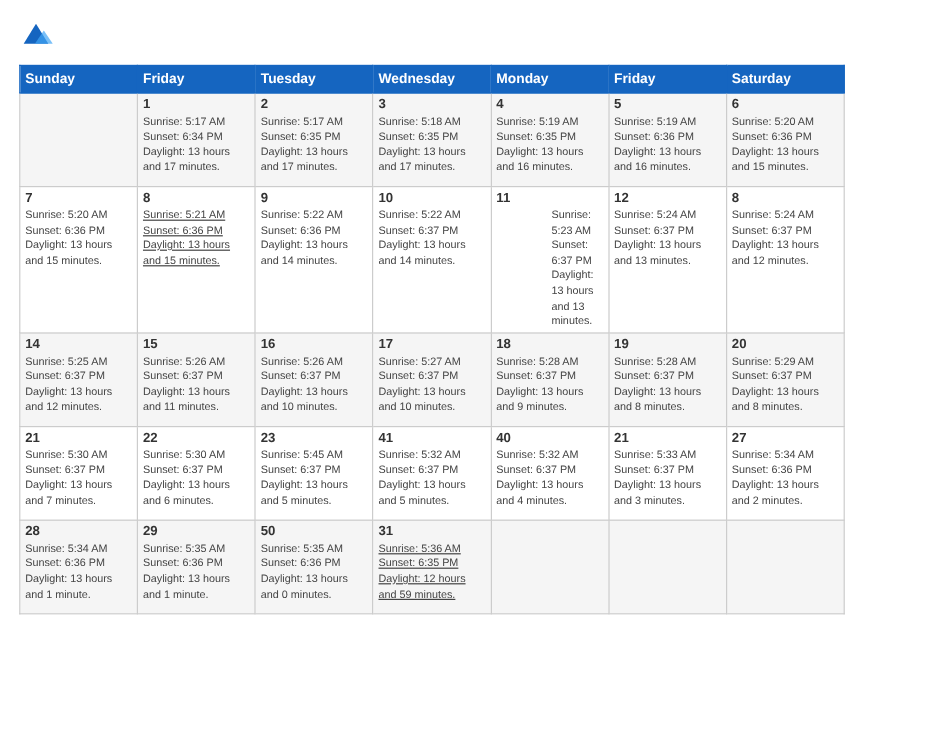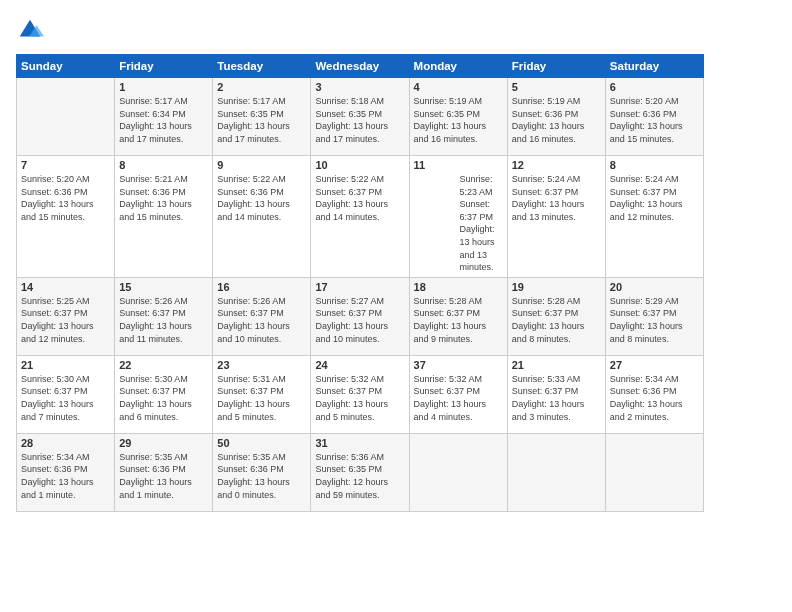--- a/index.html
+++ b/index.html
@@ -171,21 +171,21 @@
         <tr>
           <td>
             <span class="day-number">7</span>
             <div class="day-detail" style="white-space: pre-line;">Sunrise: 5:20 AM
 Sunset: 6:36 PM
 Daylight: 13 hours
 and 15 minutes.</div>
           </td>
           <td>
             <span class="day-number">8</span>
-            <div class="day-detail" style="white-space: pre-line;">Sunrise: 5:21 AM
+            <div class="day-detail" style="white-space: pre-line; text-decoration: underline;">Sunrise: 5:21 AM
 Sunset: 6:36 PM
 Daylight: 13 hours
 and 15 minutes.</div>
           </td>
           <td>
             <span class="day-number">9</span>
             <div class="day-detail" style="white-space: pre-line;">Sunrise: 5:22 AM
 Sunset: 6:36 PM
 Daylight: 13 hours
 and 14 minutes.</div>
@@ -280,34 +280,34 @@
           </td>
           <td>
             <span class="day-number">22</span>
             <div class="day-detail" style="white-space: pre-line;">Sunrise: 5:30 AM
 Sunset: 6:37 PM
 Daylight: 13 hours
 and 6 minutes.</div>
           </td>
           <td>
             <span class="day-number">23</span>
-            <div class="day-detail" style="white-space: pre-line;">Sunrise: 5:31 AM
+            <div class="day-detail" style="white-space: pre-line;">Sunrise: 5:45 AM
 Sunset: 6:37 PM
 Daylight: 13 hours
 and 5 minutes.</div>
           </td>
           <td>
-            <span class="day-number">24</span>
+            <span class="day-number">41</span>
             <div class="day-detail" style="white-space: pre-line;">Sunrise: 5:32 AM
 Sunset: 6:37 PM
 Daylight: 13 hours
 and 5 minutes.</div>
           </td>
           <td>
-            <span class="day-number">37</span>
+            <span class="day-number">40</span>
             <div class="day-detail" style="white-space: pre-line;">Sunrise: 5:32 AM
 Sunset: 6:37 PM
 Daylight: 13 hours
 and 4 minutes.</div>
           </td>
           <td>
             <span class="day-number">21</span>
             <div class="day-detail" style="white-space: pre-line;">Sunrise: 5:33 AM
 Sunset: 6:37 PM
 Daylight: 13 hours
@@ -338,21 +338,21 @@
           </td>
           <td>
             <span class="day-number">50</span>
             <div class="day-detail" style="white-space: pre-line;">Sunrise: 5:35 AM
 Sunset: 6:36 PM
 Daylight: 13 hours
 and 0 minutes.</div>
           </td>
           <td>
             <span class="day-number">31</span>
-            <div class="day-detail" style="white-space: pre-line;">Sunrise: 5:36 AM
+            <div class="day-detail" style="white-space: pre-line; text-decoration: underline;">Sunrise: 5:36 AM
 Sunset: 6:35 PM
 Daylight: 12 hours
 and 59 minutes.</div>
           </td>
           <td class="empty-cell"></td>
           <td class="empty-cell"></td>
           <td class="empty-cell"></td>
         </tr>
       </tbody>
   </table>

